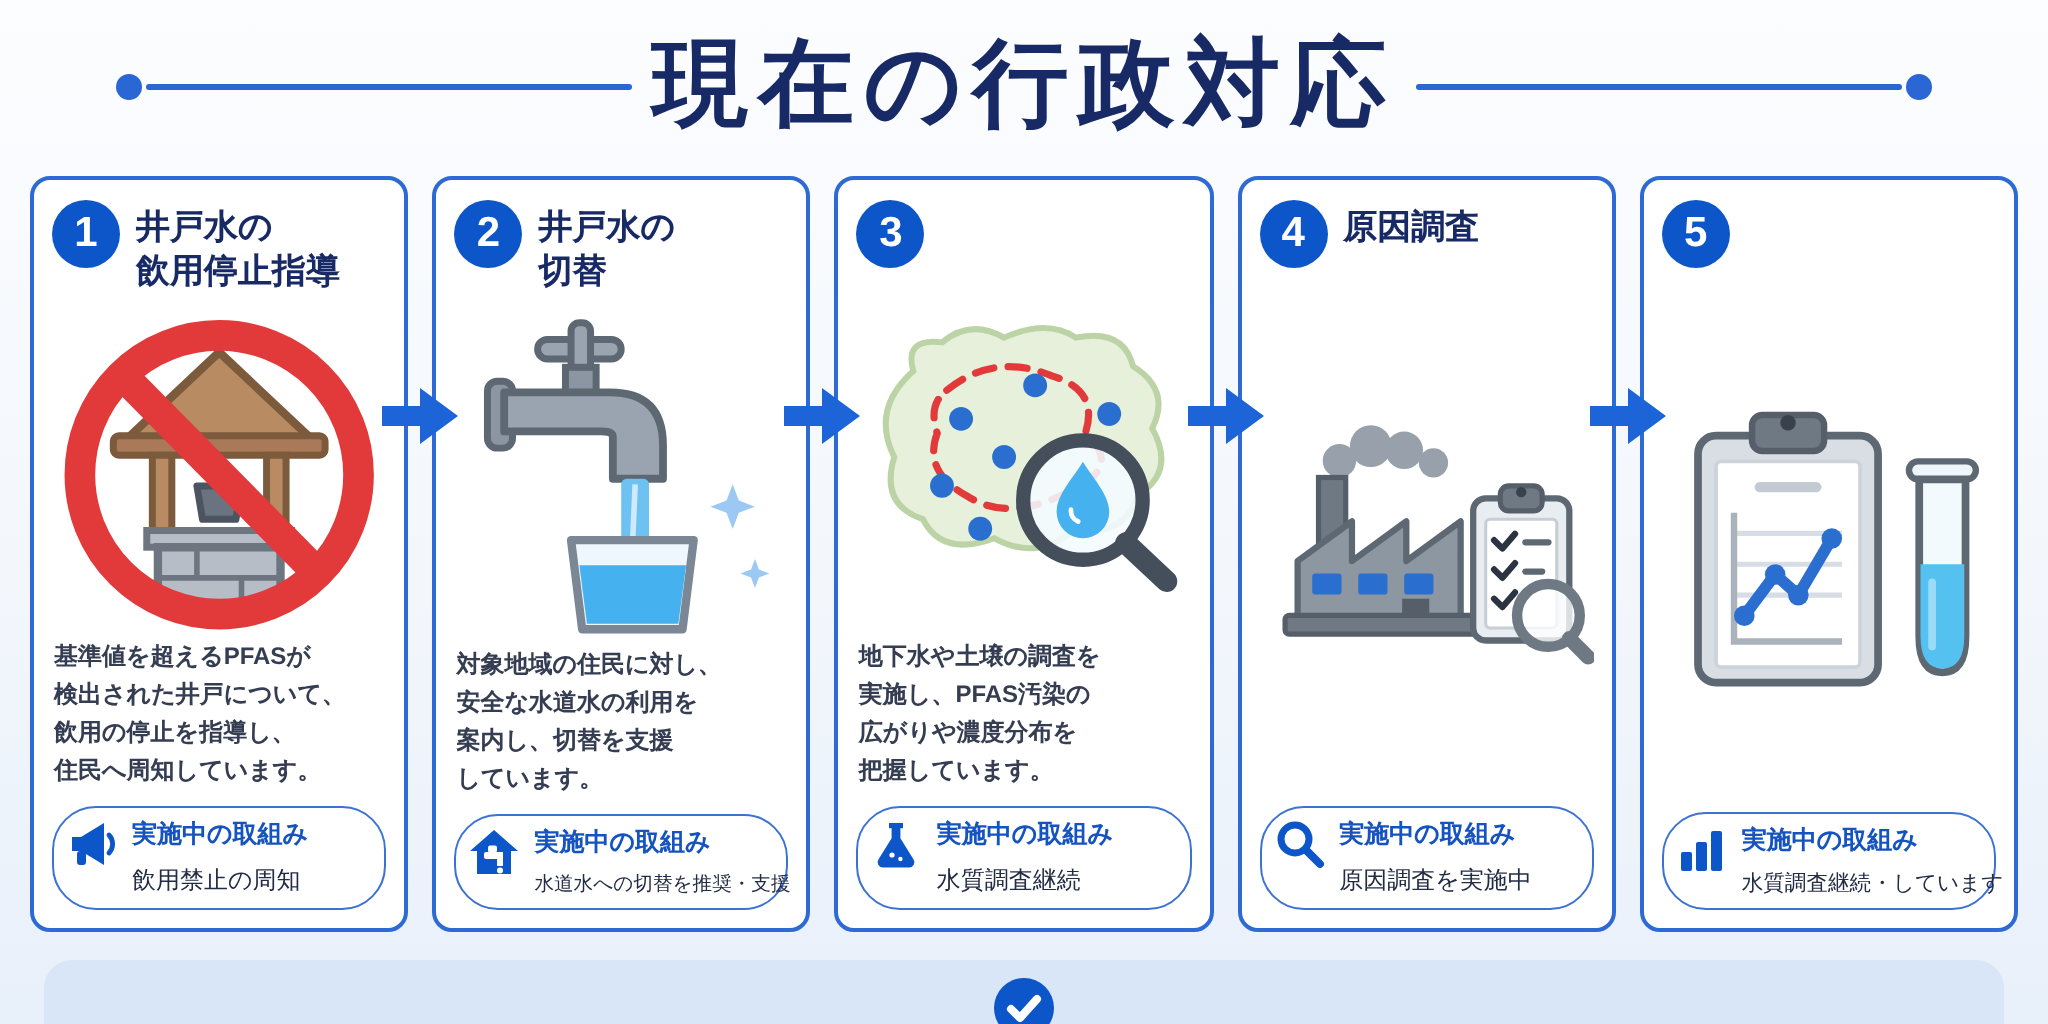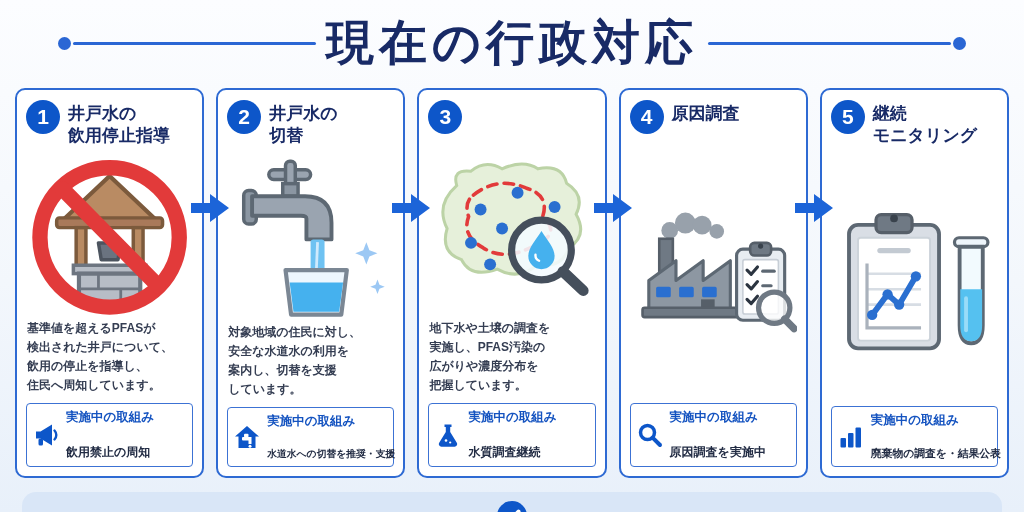--- a/index.html
+++ b/index.html
@@ -30,25 +30,25 @@
   .card-head{display:flex;align-items:flex-start;gap:8px}
   .step-circle{flex:0 0 34px;width:34px;height:34px;border-radius:50%;background:var(--accent);color:#fff;
                font-size:21px;font-weight:800;display:flex;align-items:center;justify-content:center}
   .step-title{font-size:17px;font-weight:700;color:var(--navy);line-height:1.32;white-space:pre-line;padding-top:3px}
 
   .card-art{flex:1;min-height:0;display:flex;align-items:center;justify-content:center;margin:3px 0 2px}
   .card-art svg{width:100%;height:100%}
 
   .card-body{font-size:12px;line-height:1.58;color:var(--body-text);white-space:pre-line;margin:2px 1px 8px;font-weight:600}
 
-  .card-badge{border:1.5px solid #3c72d4;border-radius:4px;padding:5px 6px;display:flex;align-items:center;gap:7px;min-height:42px}
+  .card-badge{border:1.5px solid #3c72d4;border-radius:22px;padding:5px 6px;display:flex;gap:7px;min-height:42px}
   .badge-icon{flex:0 0 26px;width:26px;height:26px}
   .badge-text{display:flex;flex-direction:column;min-width:0}
   .badge-label{font-size:12.5px;font-weight:800;color:var(--badge-label);white-space:nowrap}
-  .badge-value{font-size:12px;font-weight:700;color:#222c44;white-space:nowrap;margin-top:18px}
+  .badge-value{font-size:12px;font-weight:400;color:#222c44;white-space:nowrap;margin-top:6px}
   .badge-value.sm{font-size:9.8px}
   .badge-value.md{font-size:10.8px}
 
   
   .footer{flex:0 0 48px;margin:2px 22px 14px;background:var(--footer-bg);border-radius:14px;
           display:flex;align-items:center;justify-content:center;gap:11px}
   .footer-check{width:30px;height:30px;flex:0 0 30px}
   .footer-text{font-size:15.5px;font-weight:700;color:var(--navy);white-space:nowrap}
 
   
@@ -260,22 +260,20 @@
 
     <div class="arrow-gap">
       <svg viewBox="0 0 38 34">
           <polygon class="farw" points="0,12 19,12 19,3 38,17 19,31 19,22 0,22"></polygon>
         </svg>
     </div>
 
     <div class="card">
       <div class="card-head">
         <span class="step-circle">5</span>
-        <span class="step-title">継続
-モニタリング</span>
       </div>
       <div class="card-art">
         <svg viewBox="0 0 130 118" preserveAspectRatio="xMidYMid meet">
           <rect x="14" y="18" width="70" height="96" rx="7" fill="#d9dee5" stroke="#5d6873" stroke-width="3"></rect>
           <rect x="21" y="28" width="56" height="80" rx="2" fill="#ffffff" stroke="#ccd3da" stroke-width="1.5"></rect>
           <rect x="35" y="10" width="28" height="14" rx="4" fill="#6f7984" stroke="#565f69" stroke-width="2.5"></rect>
           <circle cx="49" cy="13" r="3" fill="#39424c"></circle>
           <rect x="36" y="36" width="26" height="4" rx="2" fill="#c3cad2"></rect>
           <g stroke="#d7dde4" stroke-width="2">
             <line x1="28" y1="56" x2="70" y2="56"></line>
@@ -299,21 +297,21 @@
       <div class="card-badge">
         <svg class="badge-icon" viewBox="0 0 26 26">
           <g class="fa">
             <rect x="2.5" y="14" width="5.5" height="9.5" rx="1"></rect>
             <rect x="10" y="9" width="5.5" height="14.5" rx="1"></rect>
             <rect x="17.5" y="3.5" width="5.5" height="20" rx="1"></rect>
           </g>
         </svg>
         <span class="badge-text">
           <span class="badge-label">実施中の取組み</span>
-          <span class="badge-value md">廃棄物の調査を・結果公表</span>
+          <span class="badge-value md">水質調査継続・しています</span>
         </span>
       </div>
     </div>
 
   </div>
 
   <div class="footer">
     <svg class="footer-check" viewBox="0 0 30 30">
       <circle cx="15" cy="15" r="15" class="fa"></circle>
       <path d="M8.5 15.5 l4.5 4.5 L21.5 10.5" fill="none" stroke="#fff" stroke-width="4" stroke-linecap="round" stroke-linejoin="round"></path>

